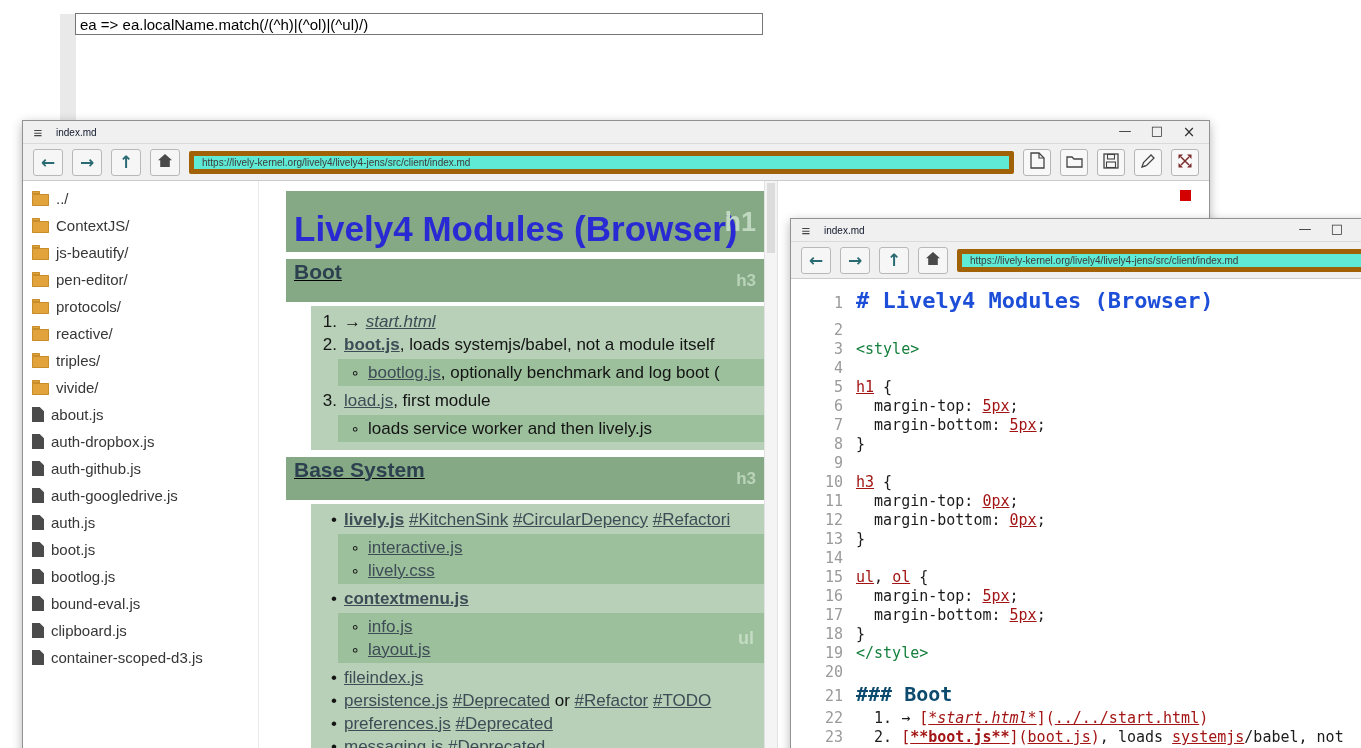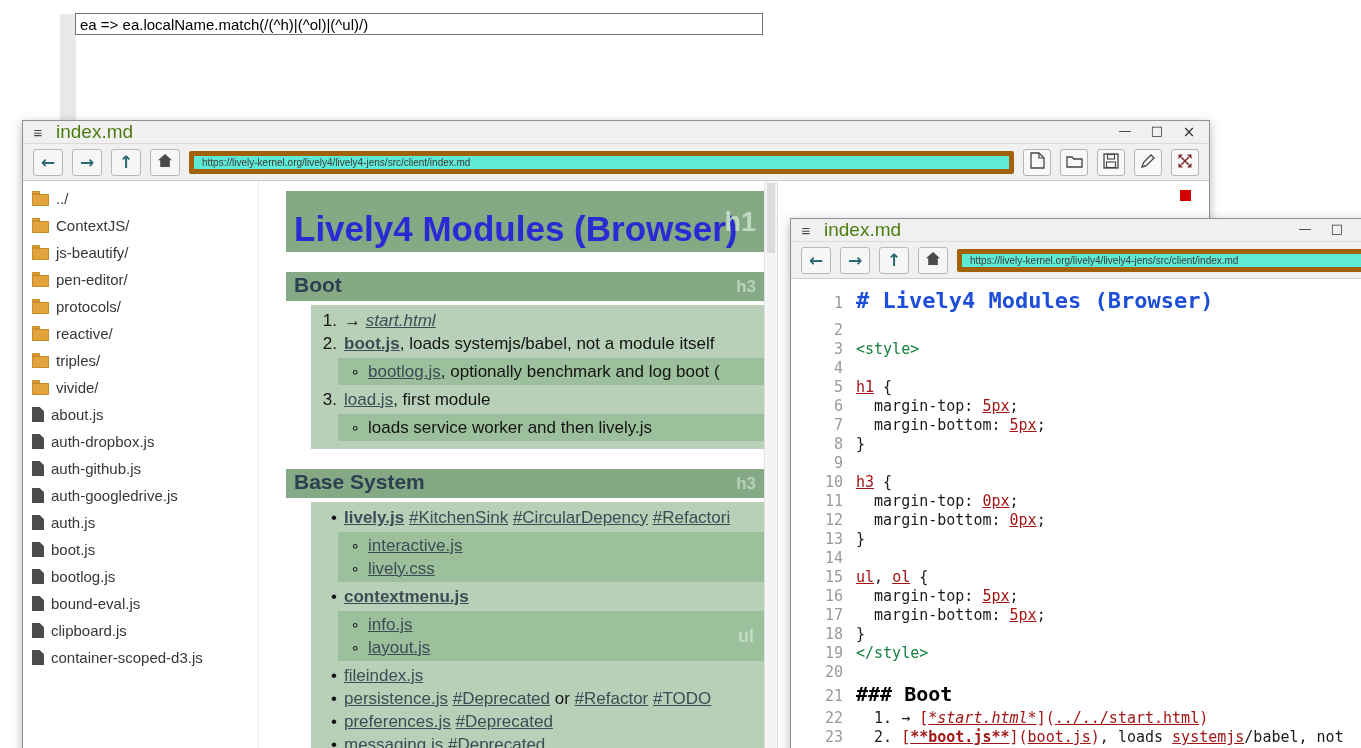--- a/index.html
+++ b/index.html
@@ -17,21 +17,21 @@
     color: #000; font-family: "Liberation Sans", sans-serif;
   }
 
   
   .window { position: absolute; background: #fff; border: 1px solid #919191; box-shadow: 0 3px 10px rgba(0,0,0,.28); overflow: hidden; }
   .win1 { left: 22px; top: 120px; width: 1188px; height: 645px; z-index: 1; }
   .win2 { left: 790px; top: 218px; width: 600px; height: 545px; z-index: 2; }
 
   .titlebar { height: 23px; background: #f0f0f0; display: flex; align-items: center; padding: 0 6px; gap: 9px; border-bottom: 1px solid #dadada; }
   .ham { font-size: 15px; color: #444; width: 18px; text-align: center; }
-  .ttl { font-size: 19px; color: #4d7c0f; }
+  .ttl { font-size: 10px; color: #0f172a; }
   .ctrls { margin-left: auto; display: flex; gap: 4px; }
   .ctrls span { width: 28px; text-align: center; font-size: 13px; color: #333; font-family: "DejaVu Sans", sans-serif; }
   .ctrls .cl { font-size: 15px; }
 
   .toolbar { height: 37px; background: #f0f0f0; display: flex; align-items: center; padding: 0 10px; gap: 9px; border-bottom: 1px solid #cccccc; }
   .navbtn {
     width: 30px; height: 27px; flex: none; border: 1px solid #b8b8b8; border-radius: 3px; background: #f6f6f6;
     display: flex; align-items: center; justify-content: center;
     font-size: 17px; font-weight: bold; color: #2a6a72; font-family: "DejaVu Sans", sans-serif;
   }
@@ -53,21 +53,21 @@
   .v-scrollbar { position: absolute; left: 505px; top: 0; bottom: 0; width: 14px; background: #f4f4f4; border-left: 1px solid #e2e2e2; border-right: 1px solid #e2e2e2; }
   .v-scrollbar::before { content: ""; position: absolute; left: 2px; right: 2px; top: 2px; height: 70px; background: #dcdcdc; }
   .red-indicator { position: absolute; left: 921px; top: 9px; width: 11px; height: 11px; background: #d40000; }
 
   
   .md-pane { position: absolute; left: 27px; top: 10px; width: 478px; }
   .md-head { position: relative; background: #84a984; white-space: nowrap; }
   .md-h1 { padding: 18px 8px 3px; margin-bottom: 6px; }
   .md-h1 .htext { font-size: 35px; font-weight: bold; color: #2a2ad4; }
   .md-h1 .hlabel { font-size: 27px; color: #c0d8c0; }
-  .md-h3 { padding: 1px 8px 4px; margin-top: 20px; }
+  .md-h3 { padding: 1px 8px 18px; margin-top: 7px; text-decoration: underline; }
   .md-h3 .htext { font-size: 21px; font-weight: bold; color: #2d4050; }
   .md-h3 .hlabel { font-size: 17px; color: #b9d3b9; }
   .hlabel { position: absolute; right: 8px; top: 50%; transform: translateY(-50%); font-weight: bold; }
 
   .md-list { background: #b7d0b7; margin: 4px 0 0 25px; padding: 4px 0 5px; }
   .md-li, .md-subli { display: flex; font-size: 17px; line-height: 23px; color: #141414; white-space: nowrap; }
   .md-li .m { flex: none; width: 26px; text-align: right; margin-right: 7px; }
   .md-sub { position: relative; background: #9cbf9c; margin: 3px 0 3px 27px; padding: 2px 0; }
   .md-subli .m { flex: none; width: 22px; text-align: right; margin-right: 8px; font-size: 15px; }
   .sub-label { font-size: 18px; color: #c3dcc3; right: 10px; }
@@ -76,21 +76,21 @@
   .seg.em { font-style: italic; }
 
   
   .editor { height: calc(100% - 62px); background: #fff; overflow: hidden; padding: 4px 0 0 8px; font-family: "DejaVu Sans Mono", monospace; font-size: 15px; color: #1b1b1b; }
   .ed-line { display: flex; align-items: baseline; line-height: 19px; min-height: 19px; white-space: pre; }
   .gutter { flex: none; width: 57px; padding-right: 13px; text-align: right; color: #9a9a9a; font-size: 15px; }
   .code { flex: 1; }
   .line-h1 { line-height: 36px; min-height: 36px; }
   .line-h3 { line-height: 25px; min-height: 25px; }
   .tk.mdh1 { font-size: 22px; font-weight: bold; color: #1d4ed8; }
-  .tk.mdh3 { font-size: 20px; font-weight: bold; color: #000000; }
+  .tk.mdh3 { font-size: 20px; font-weight: bold; color: #0c4a6e; }
   .tk.tag { color: #15803d; }
   .tk.sel, .tk.val { color: #a31515; text-decoration: underline; }
   .tk.lnk { color: #a31515; }
   .tk.u { text-decoration: underline; }
   .tk.b { font-weight: bold; }
   .tk.em { font-style: italic; }
 </style>
 </head>
 <body>
 

